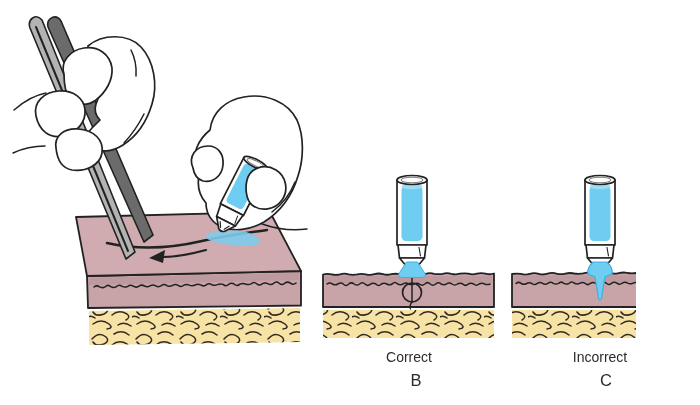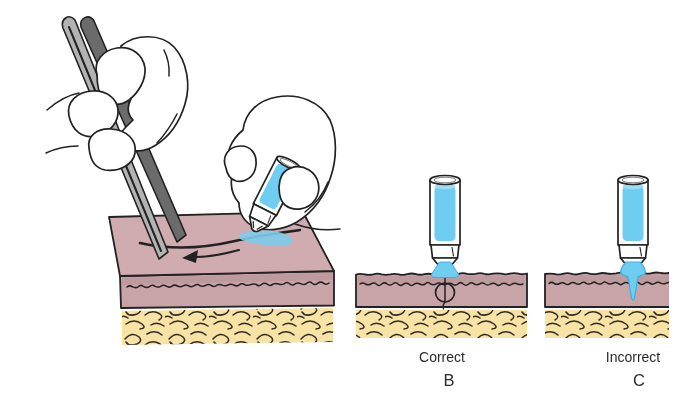--- a/index.html
+++ b/index.html
@@ -1,17 +1,17 @@
 <!DOCTYPE html>
 <html style="--background: #ffffff; --skin_top: #d0abaf; --skin_front: #c8a3a7; --epidermis_shade: #b28d93; --fat: #f7e3a5; --fat_stroke: #332b22; --adhesive: #6fcdf1; --adhesive_light: #9bdcf6; --adhesive_streak: #7ecbec; --adhesive_edge: #3fb0e0; --outline: #222222; --wound: #a23f3c; --forceps_light: #b3b3b3; --forceps_dark: #6b6b6b; --text: #2b2b2b;"><head>
 <meta charset="utf-8">
 <style>
   html,body{margin:0;padding:0;background:#fff;}
   .stage{position:relative;width:636px;height:405px;background:var(--background,#fff);overflow:hidden;
-         font-family:"Liberation Sans", sans-serif;margin-left:33px;}
+         font-family:"Liberation Sans", sans-serif;}
   svg{display:block}
   .caption{font-size:14px;fill:var(--text,#2b2b2b);}
   .letter{font-size:16.5px;fill:var(--text,#2b2b2b);}
   .ln{stroke:var(--outline,#222);fill:none;stroke-linecap:round;stroke-linejoin:round;}
   .hand{fill:#fff;stroke:var(--outline,#222);stroke-width:1.7;stroke-linejoin:round;}
   .tube-wall{fill:#fff;stroke:var(--outline,#222);stroke-width:1.7;stroke-linejoin:round;}
 </style>
 </head>
 <body>
 

